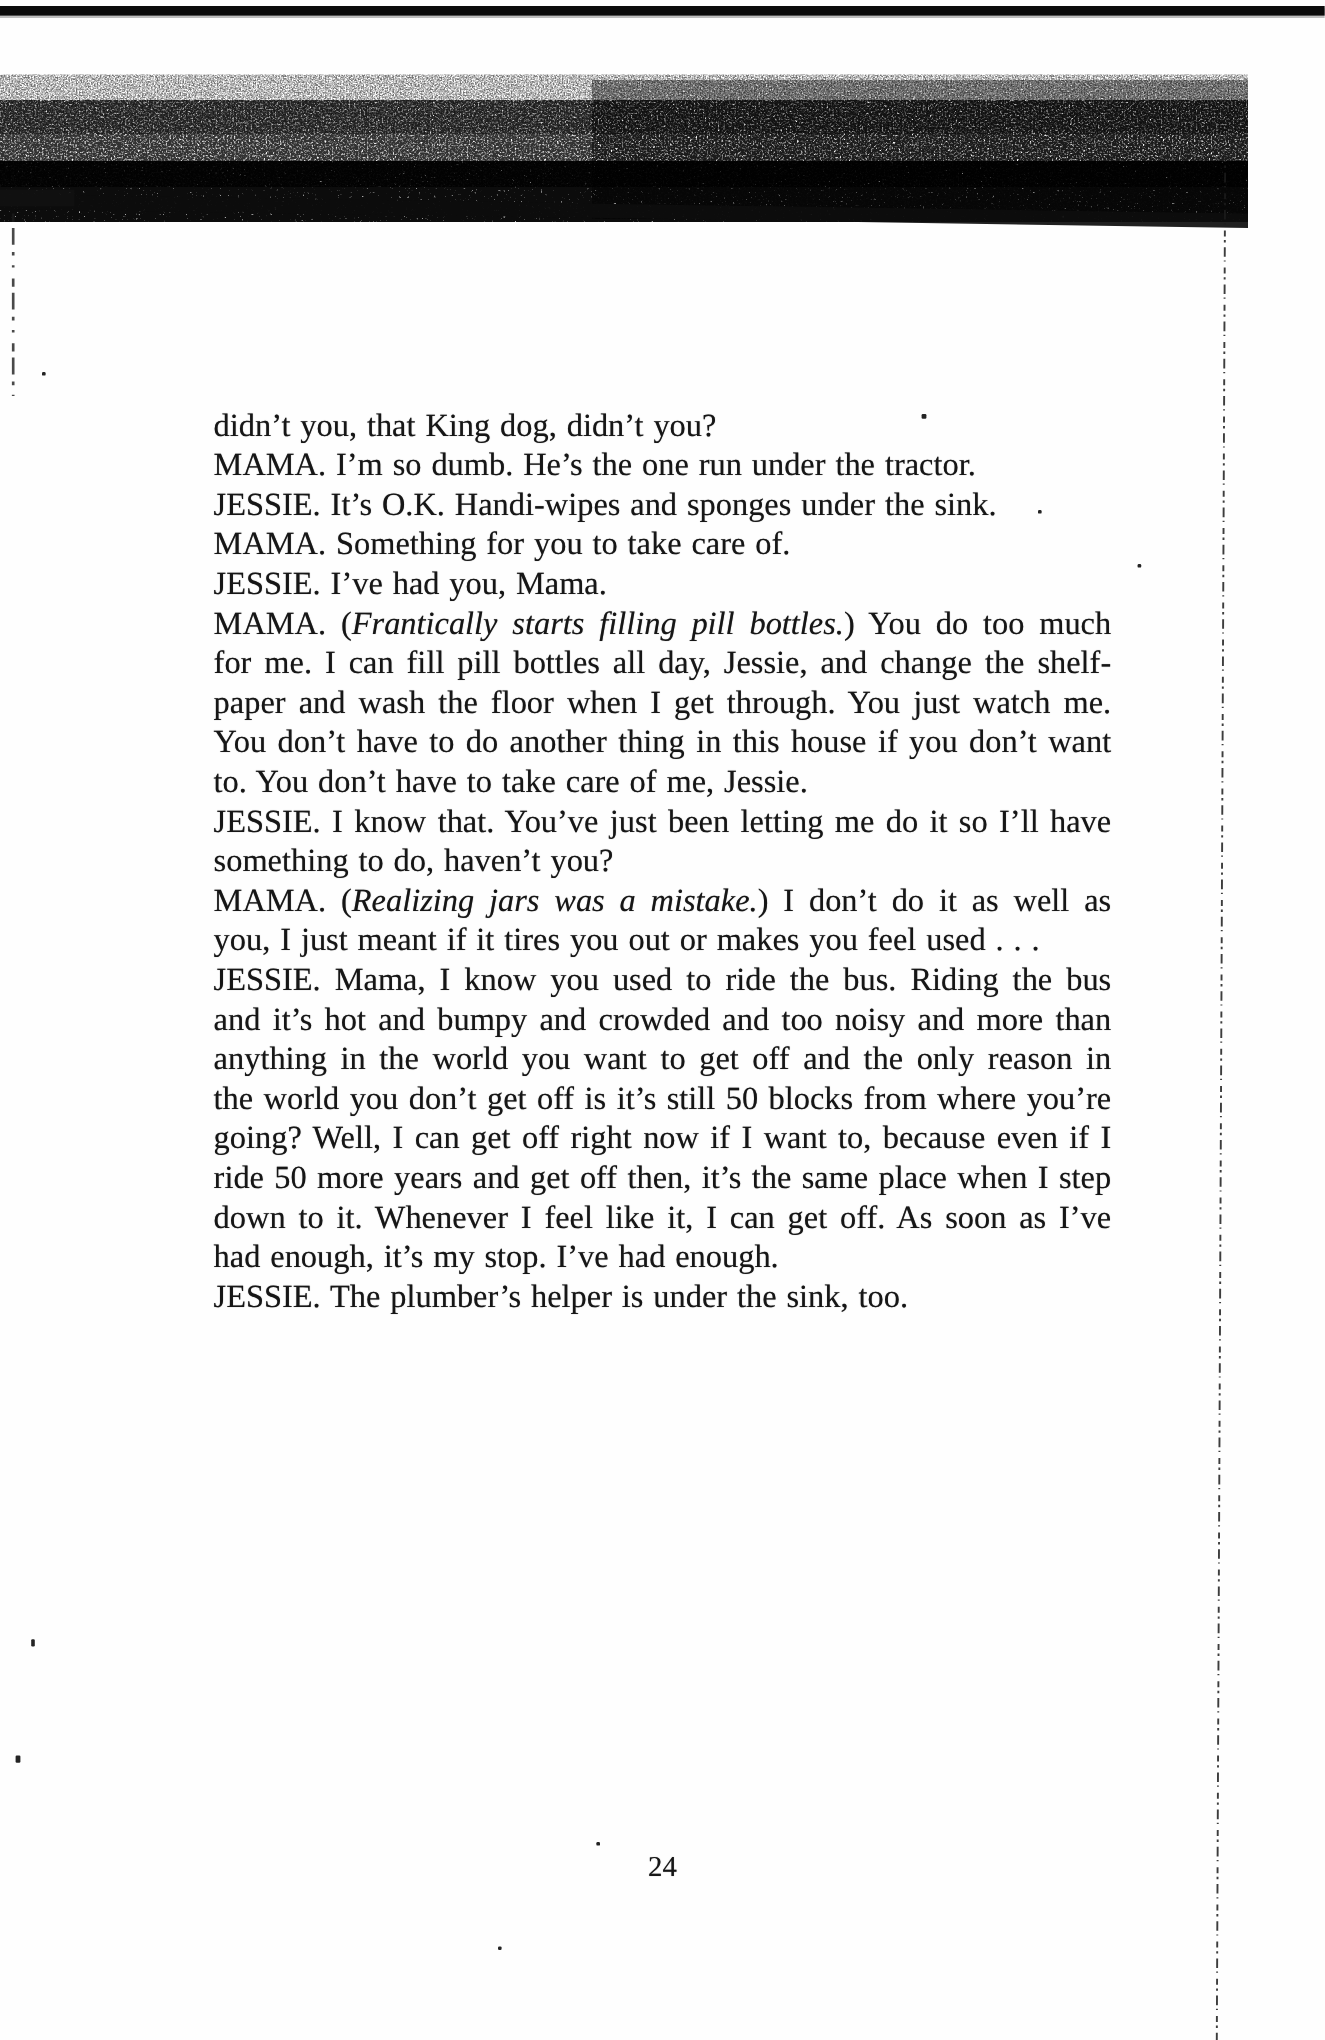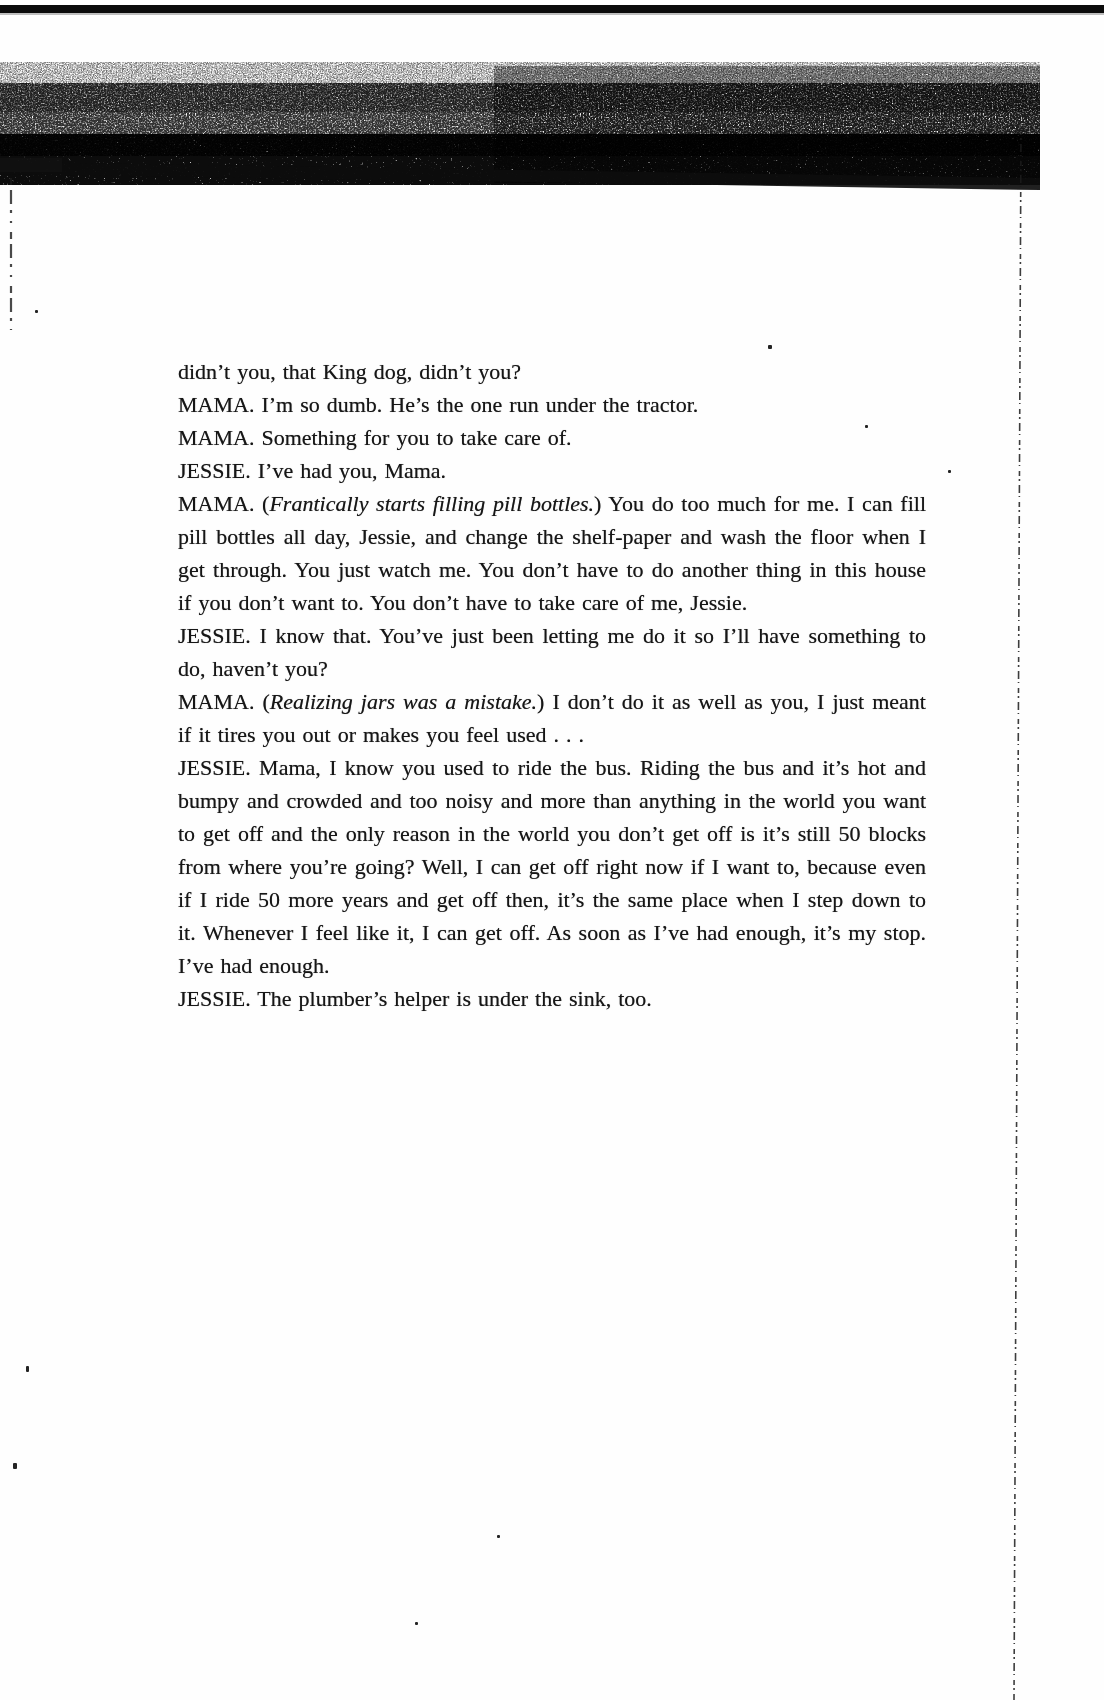--- a/index.html
+++ b/index.html
@@ -41,23 +41,23 @@
     top: 0;
     left: 0;
     width: 1104px;
     height: 1700px;
     display: block;
     pointer-events: none;
   }
   .text-block {
     position: absolute;
     left: 178px;
-    top: 355px;
+    top: 338px;
     width: 748px;
-    font-size: 22px;
+    font-size: 27px;
     line-height: 33px;
     color: #161616;
     text-align: justify;
     text-shadow: 0 0 0.7px rgba(10,10,10,0.6);
     word-spacing: 1.5px;
   }
   .text-block p.speech {
     margin: 0;
     padding: 0;
   }
@@ -122,23 +122,25 @@
   <div class="speck" style="left:865px; top:425px; width:3px; height:3px;"></div>
   <div class="speck" style="left:35px; top:310px; width:3px; height:3px;"></div>
   <div class="speck" style="left:26px; top:1366px; width:3px; height:6px;"></div>
   <div class="speck" style="left:13px; top:1463px; width:4px; height:6px;"></div>
   <div class="speck" style="left:497px; top:1535px; width:3px; height:3px;"></div>
   <div class="speck" style="left:415px; top:1622px; width:3px; height:3px;"></div>
 
   <div class="text-block" id="dialogue">
       <p class="speech"><span>didn’t you, that King dog, didn’t you?</span></p>
       <p class="speech"><span>MAMA. I’m so dumb. He’s the one run under the tractor.</span></p>
+      <p class="speech"><span>JESSIE. It’s O.K. Handi-wipes and sponges under the sink.</span></p>
       <p class="speech"><span>MAMA. Something for you to take care of.</span></p>
       <p class="speech"><span>JESSIE. I’ve had you, Mama.</span></p>
       <p class="speech"><span>MAMA. (</span><em>Frantically starts filling pill bottles.</em><span>) You do too much for me. I can fill pill bottles all day, Jessie, and change the shelf-paper and wash the floor when I get through. You just watch me. You don’t have to do another thing in this house if you don’t want to. You don’t have to take care of me, Jessie.</span></p>
       <p class="speech"><span>JESSIE. I know that. You’ve just been letting me do it so I’ll have something to do, haven’t you?</span></p>
       <p class="speech"><span>MAMA. (</span><em>Realizing jars was a mistake.</em><span>) I don’t do it as well as you, I just meant if it tires you out or makes you feel used . . .</span></p>
       <p class="speech"><span>JESSIE. Mama, I know you used to ride the bus. Riding the bus and it’s hot and bumpy and crowded and too noisy and more than anything in the world you want to get off and the only reason in the world you don’t get off is it’s still 50 blocks from where you’re going? Well, I can get off right now if I want to, because even if I ride 50 more years and get off then, it’s the same place when I step down to it. Whenever I feel like it, I can get off. As soon as I’ve had enough, it’s my stop. I’ve had enough.</span></p>
       <p class="speech"><span>JESSIE. The plumber’s helper is under the sink, too.</span></p>
     </div>
 
+  <div class="page-number">24</div>
 
 </div>
 
 </body></html>

